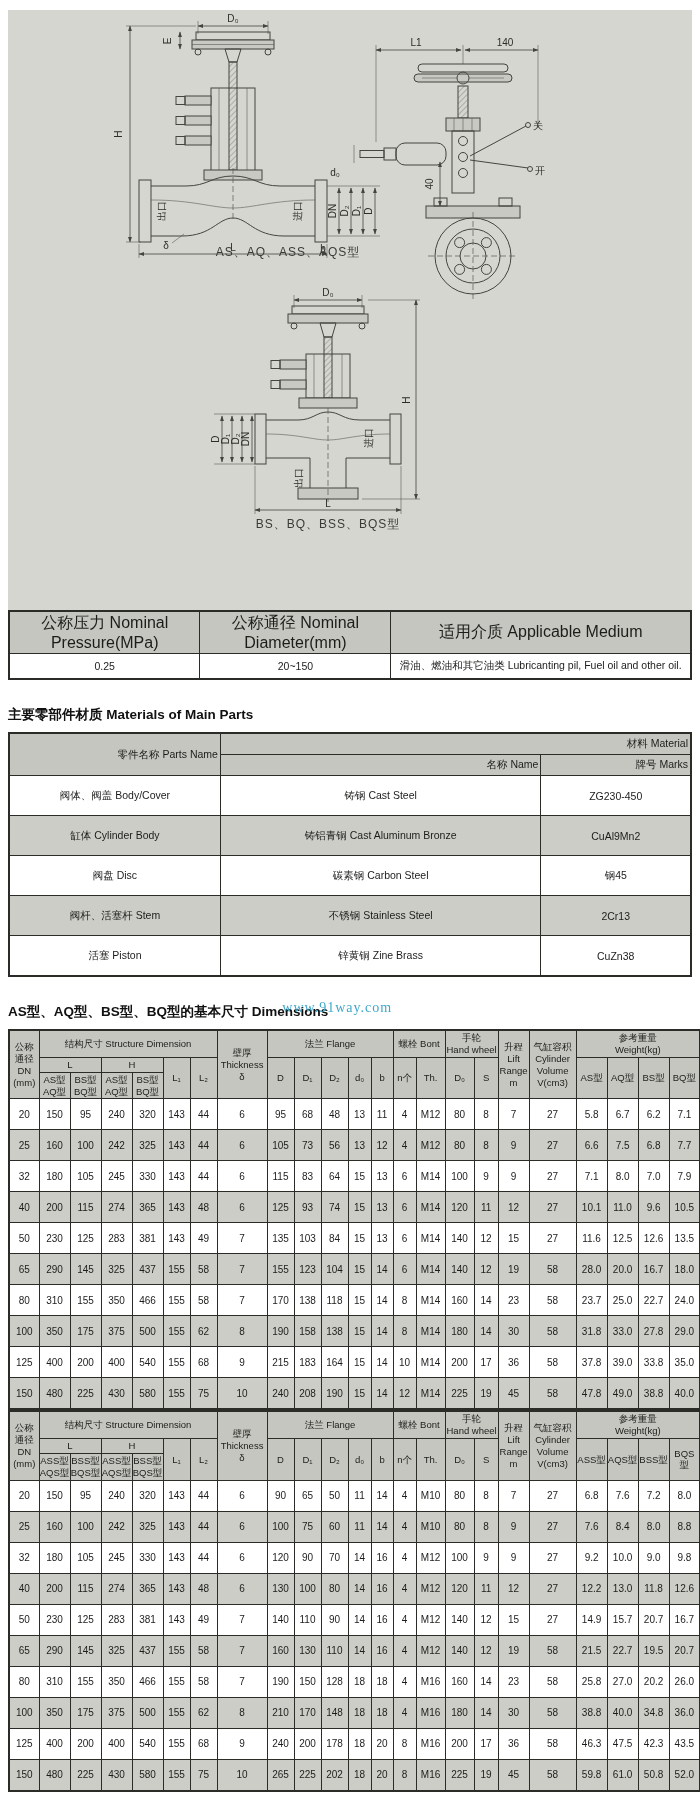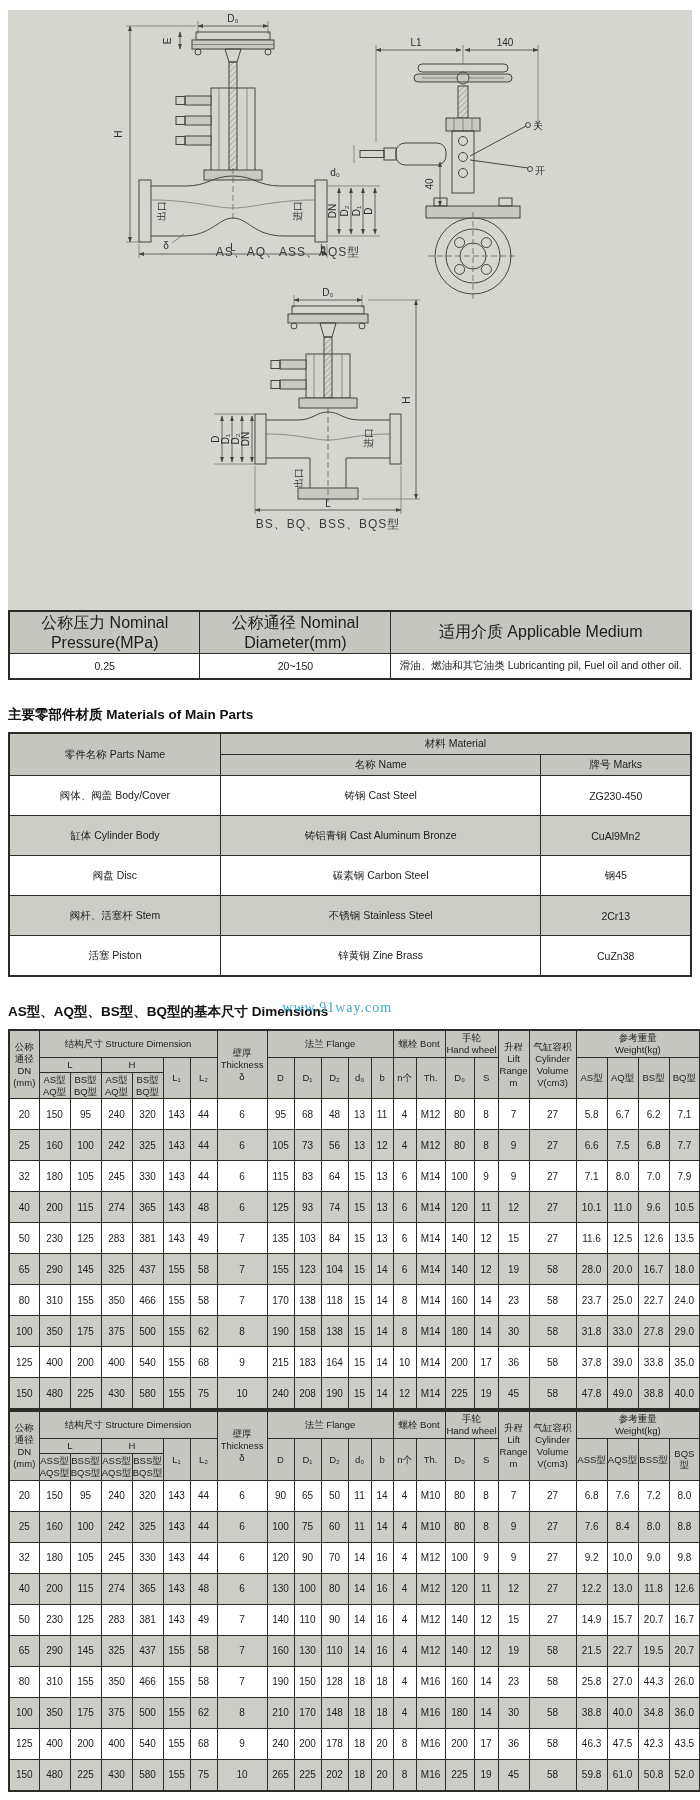--- a/index.html
+++ b/index.html
@@ -29,21 +29,21 @@
   
   table{border-collapse:collapse;width:100%;table-layout:fixed;border:2px solid #2b2b27;}
   th,td{border:1px solid #2b2b27;text-align:center;vertical-align:middle;overflow:hidden;}
   thead th{background:#c6c6c0;font-weight:normal;}
   tbody tr:nth-child(even) td{background:#cdcdc7;}
   .pre{white-space:pre-line;}
 
   .tech-table th{font-size:16px;height:21px;padding:1px 2px;}
   .tech-table td{font-size:10.5px;height:22px;padding:1px 2px;background:#fff;}
 
-  .mat-table th{font-size:10.5px;height:18px;padding:1px 2px;}
+  .mat-table th{font-size:10.5px;height:18px;padding:1px 2px;text-align:right;}
   .mat-table td{font-size:10.5px;height:19px;padding:10px 2px;}
 
   .dim-table th{font-size:9.5px;padding:1px 0;line-height:1.25;}
   .dim-table td{font-size:10px;height:30px;padding:0;}
 </style>
 </head>
 <body>
 
 <div class="page">
 
@@ -894,21 +894,21 @@
           <td>18</td>
           <td>18</td>
           <td>4</td>
           <td>M16</td>
           <td>160</td>
           <td>14</td>
           <td>23</td>
           <td>58</td>
           <td>25.8</td>
           <td>27.0</td>
-          <td>44.3</td>
+          <td>20.2</td>
           <td>26.0</td>
         </tr>
         <tr>
           <td>100</td>
           <td>350</td>
           <td>175</td>
           <td>375</td>
           <td>500</td>
           <td>155</td>
           <td>62</td>

